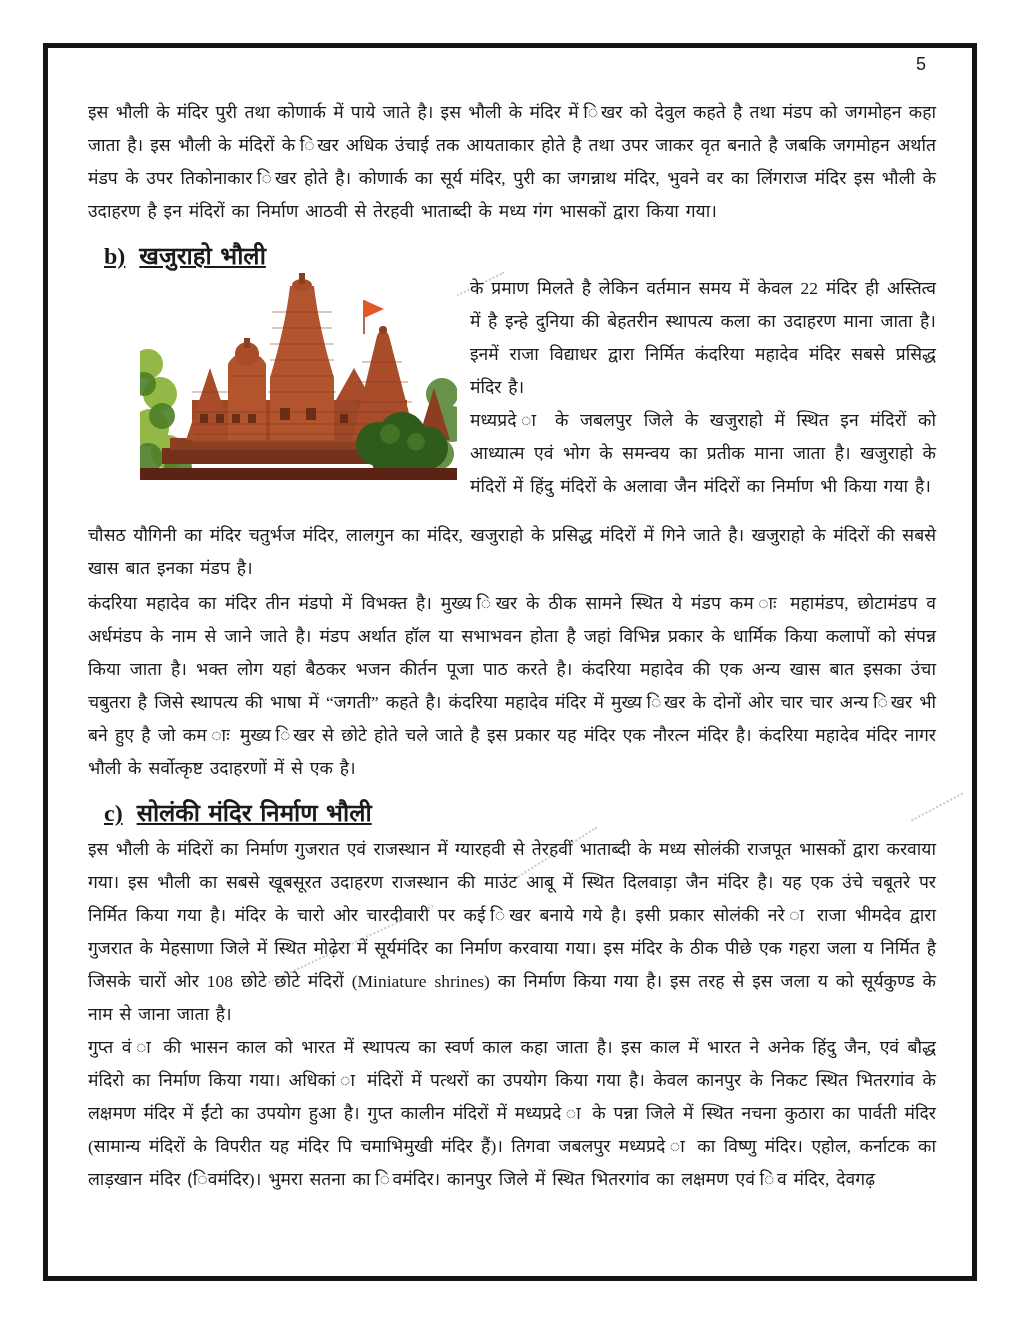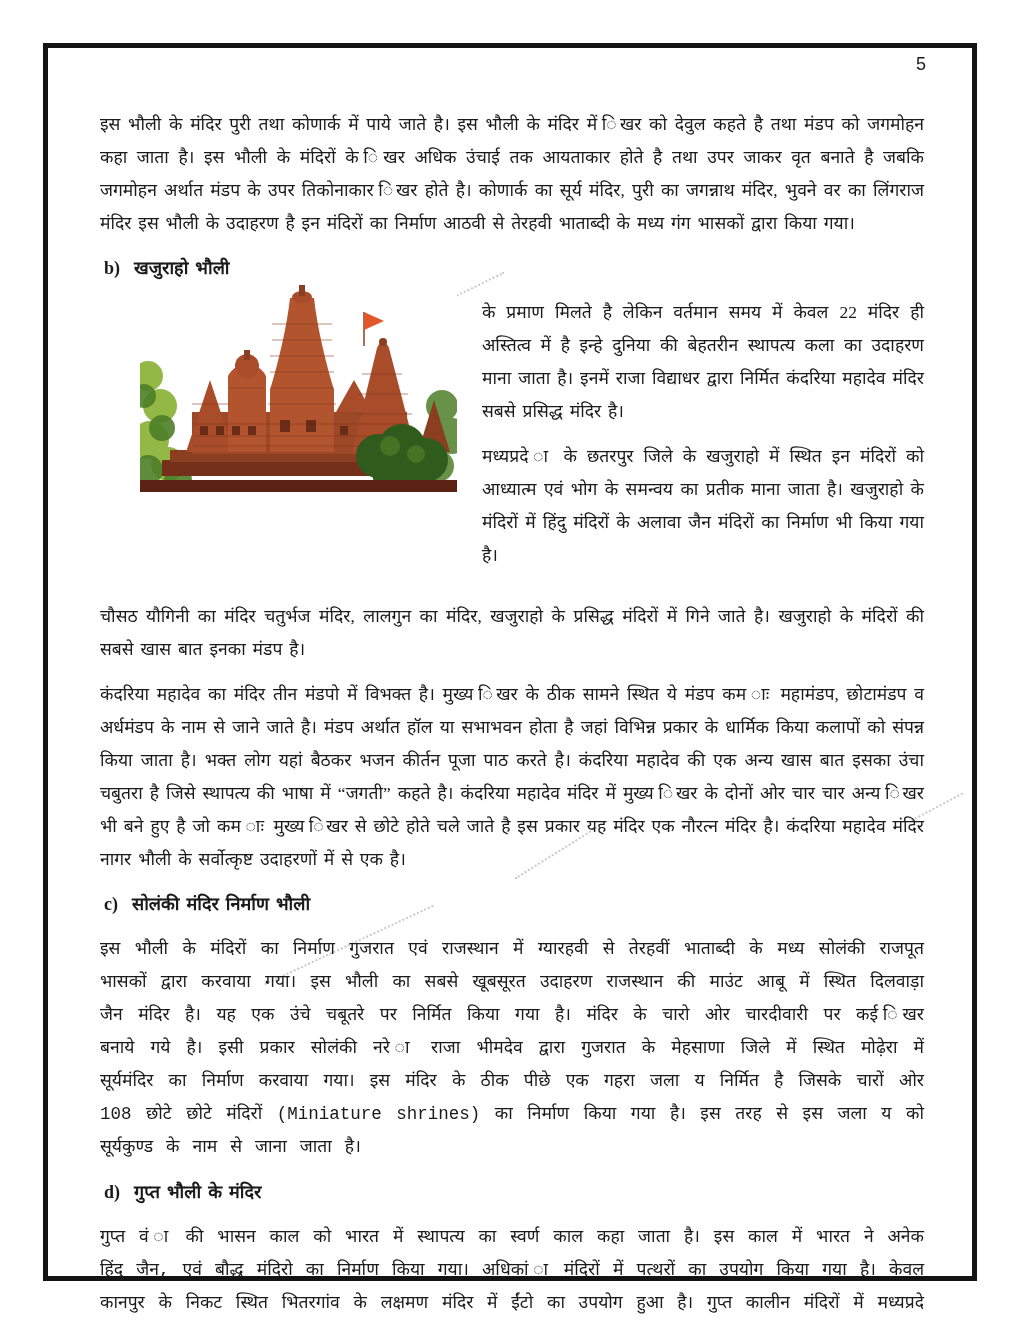--- a/index.html
+++ b/index.html
@@ -31,28 +31,29 @@
   .content {
     position: absolute;
     left: 88px; top: 96px;
     width: 848px;
     font-size: 17.5px;
     line-height: 33px;
     word-spacing: 2.5px;
     color: #1a1a1a;
   }
   .content p {
-    margin: 12px;
+    margin: 0;
     text-align: justify;
   }
   .sec-heading {
     margin: 12px 0 3px 16px;
     font-weight: 700;
-    font-size: 18px;
+    font-size: 24px;
     line-height: 33px;
+    text-decoration: underline;
   }
   .sec-heading .marker {
     font-family: "Liberation Serif", "DejaVu Serif", serif;
     font-weight: 600;
     margin-right: 14px;
   }
   .media-row {
     display: flex;
     align-items: flex-start;
     margin: -4px 0 0 52px;
@@ -62,21 +63,21 @@
     flex: 0 0 auto;
     line-height: 0;
   }
   .beside-col {
     flex: 1 1 auto;
     padding-left: 13px;
     font-family: Liberation Serif, serif;
   }
   .after-image { margin-top: 16px !important; }
   .para-kandariya { margin-top: 2px !important; }
-  .para-c, .para-d { margin-top: 0; font-family: Liberation Mono, monospace; }
+  .para-c, .para-d { margin-top: 0; }
   
   .artifact {
     position: absolute;
     border-top: 2px dotted rgba(60,60,60,0.28);
     pointer-events: none;
   }
   .artifact.a1 { left: 398px; top: 296px; width: 112px; transform: rotate(-26deg); }
   .artifact.a2 { left: 508px; top: 852px; width: 96px;  transform: rotate(-32deg); }
   .artifact.a3 { left: 256px; top: 944px; width: 186px; transform: rotate(-25deg); }
   .artifact.a4 { left: 908px; top: 806px; width: 58px;  transform: rotate(-28deg); }
@@ -190,34 +191,31 @@
             <circle cx="250" cy="162" r="10"></circle>
             <circle cx="276" cy="170" r="9"></circle>
           </g>
 
           <rect x="0" y="196" width="317" height="12" fill="#5c2314"></rect>
         </svg>
       </div>
 
       <div class="beside-col">
         <p>के प्रमाण मिलते है लेकिन वर्तमान समय में केवल 22 मंदिर ही अस्तित्व में है इन्हे दुनिया की बेहतरीन स्थापत्य कला का उदाहरण माना जाता है। इनमें राजा विद्याधर द्वारा निर्मित कंदरिया महादेव मंदिर सबसे प्रसिद्ध मंदिर है।</p>
-        <p>मध्यप्रदे ा के छतरपुर जिले के खजुराहो में स्थित इन मंदिरों को आध्यात्म एवं भोग के समन्वय का प्रतीक माना जाता है। खजुराहो के मंदिरों में हिंदु मंदिरों के अलावा जैन मंदिरों का निर्माण भी किया गया है।</p>
+        <p>मध्यप्रदे ा के जबलपुर जिले के खजुराहो में स्थित इन मंदिरों को आध्यात्म एवं भोग के समन्वय का प्रतीक माना जाता है। खजुराहो के मंदिरों में हिंदु मंदिरों के अलावा जैन मंदिरों का निर्माण भी किया गया है।</p>
       </div>
     </div>
 
     <p class="after-image">चौसठ यौगिनी का मंदिर चतुर्भज मंदिर, लालगुन का मंदिर, खजुराहो के प्रसिद्ध मंदिरों में गिने जाते है। खजुराहो के मंदिरों की सबसे खास बात इनका मंडप है।</p>
 
     <p class="para-kandariya">कंदरिया महादेव का मंदिर तीन मंडपो में विभक्त है। मुख्य िखर के ठीक सामने स्थित ये मंडप कम ाः महामंडप, छोटामंडप व अर्धमंडप के नाम से जाने जाते है। मंडप अर्थात हॉल या सभाभवन होता है जहां विभिन्न प्रकार के धार्मिक किया कलापों को संपन्न किया जाता है। भक्त लोग यहां बैठकर भजन कीर्तन पूजा पाठ करते है। कंदरिया महादेव की एक अन्य खास बात इसका उंचा चबुतरा है जिसे स्थापत्य की भाषा में “जगती” कहते है। कंदरिया महादेव मंदिर में मुख्य िखर के दोनों ओर चार चार अन्य िखर भी बने हुए है जो कम ाः मुख्य िखर से छोटे होते चले जाते है इस प्रकार यह मंदिर एक नौरत्न मंदिर है। कंदरिया महादेव मंदिर नागर भौली के सर्वोत्कृष्ट उदाहरणों में से एक है।</p>
 
     <div class="sec-heading">
       <span class="marker">c)</span><span>सोलंकी मंदिर निर्माण भौली</span>
     </div>
 
     <p class="para-c">इस भौली के मंदिरों का निर्माण गुजरात एवं राजस्थान में ग्यारहवी से तेरहवीं भाताब्दी के मध्य सोलंकी राजपूत भासकों द्वारा करवाया गया। इस भौली का सबसे खूबसूरत उदाहरण राजस्थान की माउंट आबू में स्थित दिलवाड़ा जैन मंदिर है। यह एक उंचे चबूतरे पर निर्मित किया गया है। मंदिर के चारो ओर चारदीवारी पर कई िखर बनाये गये है। इसी प्रकार सोलंकी नरे ा राजा भीमदेव द्वारा गुजरात के मेहसाणा जिले में स्थित मोढ़ेरा में सूर्यमंदिर का निर्माण करवाया गया। इस मंदिर के ठीक पीछे एक गहरा जला य निर्मित है जिसके चारों ओर 108 छोटे छोटे मंदिरों (Miniature shrines) का निर्माण किया गया है। इस तरह से इस जला य को सूर्यकुण्ड के नाम से जाना जाता है।</p>
 
-    <div class="sec-heading">
-      <span class="marker">d)</span><span>गुप्त भौली के मंदिर</span>
-    </div>
 
     <p class="para-d">गुप्त वं ा की भासन काल को भारत में स्थापत्य का स्वर्ण काल कहा जाता है। इस काल में भारत ने अनेक हिंदु जैन, एवं बौद्ध मंदिरो का निर्माण किया गया। अधिकां ा मंदिरों में पत्थरों का उपयोग किया गया है। केवल कानपुर के निकट स्थित भितरगांव के लक्षमण मंदिर में ईंटो का उपयोग हुआ है। गुप्त कालीन मंदिरों में मध्यप्रदे ा के पन्ना जिले में स्थित नचना कुठारा का पार्वती मंदिर (सामान्य मंदिरों के विपरीत यह मंदिर पि चमाभिमुखी मंदिर हैं)। तिगवा जबलपुर मध्यप्रदे ा का विष्णु मंदिर। एहोल, कर्नाटक का लाड़खान मंदिर (िवमंदिर)। भुमरा सतना का िवमंदिर। कानपुर जिले में स्थित भितरगांव का लक्षमण एवं िव मंदिर, देवगढ़</p>
 
   </div>
 </div>
 
 </body></html>

